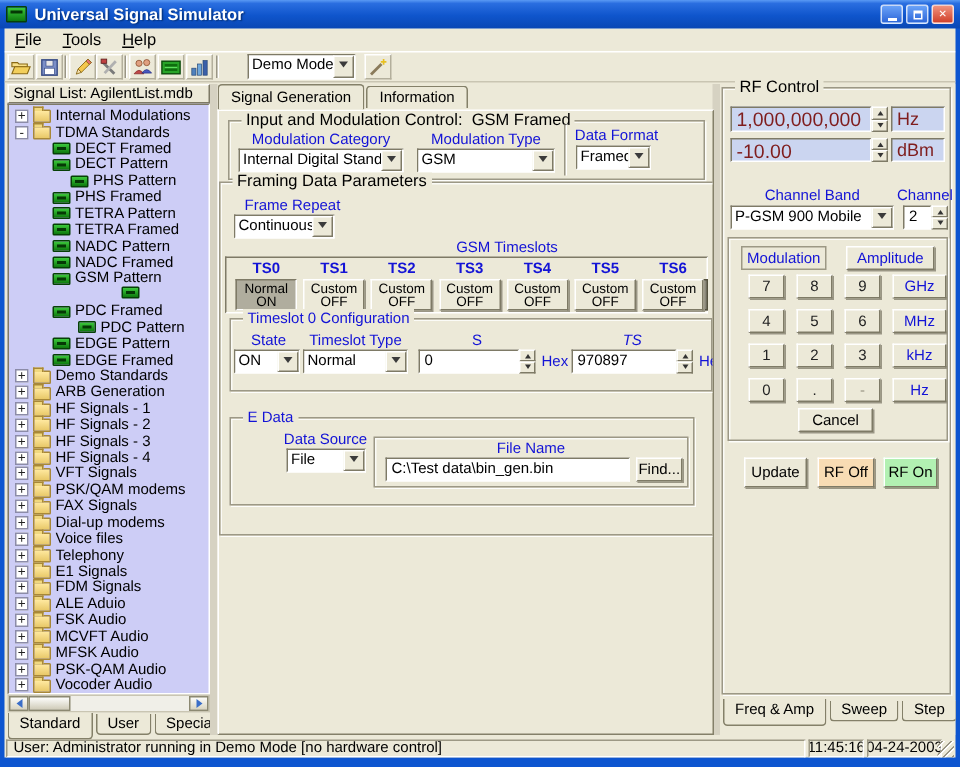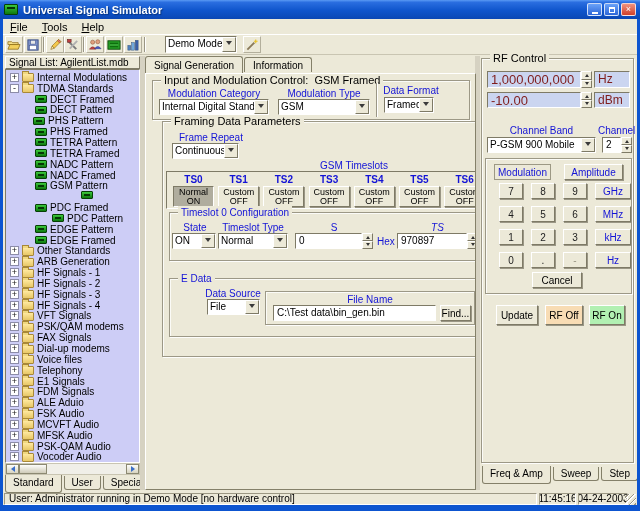--- a/index.html
+++ b/index.html
@@ -209,21 +209,21 @@
           <div class="tree-label">TDMA Standards</div>
         </div>
         <div class="tree-row" style="padding-left: 29px;">
           <div class="signal-ic"></div>
           <div class="tree-label">DECT Framed</div>
         </div>
         <div class="tree-row" style="padding-left: 29px;">
           <div class="signal-ic"></div>
           <div class="tree-label">DECT Pattern</div>
         </div>
-        <div class="tree-row" style="padding-left: 27px;">
+        <div class="tree-row" style="padding-left: 41px;">
           <div class="signal-ic"></div>
           <div class="tree-label">PHS Pattern</div>
         </div>
         <div class="tree-row" style="padding-left: 29px;">
           <div class="signal-ic"></div>
           <div class="tree-label">PHS Framed</div>
         </div>
         <div class="tree-row" style="padding-left: 29px;">
           <div class="signal-ic"></div>
           <div class="tree-label">TETRA Pattern</div>
@@ -260,21 +260,21 @@
           <div class="signal-ic"></div>
           <div class="tree-label">EDGE Pattern</div>
         </div>
         <div class="tree-row" style="padding-left: 29px;">
           <div class="signal-ic"></div>
           <div class="tree-label">EDGE Framed</div>
         </div>
         <div class="tree-row" style="padding-left: 4px;">
           <div class="expander">+</div>
           <div class="folder-ic"></div>
-          <div class="tree-label">Other Standards</div>
+          <div class="tree-label">Demo Standards</div>
         </div>
         <div class="tree-row" style="padding-left: 4px;">
           <div class="expander">+</div>
           <div class="folder-ic"></div>
           <div class="tree-label">ARB Generation</div>
         </div>
         <div class="tree-row" style="padding-left: 4px;">
           <div class="expander">+</div>
           <div class="folder-ic"></div>
           <div class="tree-label">HF Signals - 1</div>
@@ -408,21 +408,21 @@
         <div class="abs" style="left:223px;top:2px;bottom:2px;width:2px;border-left:1px solid #9a9685;border-right:1px solid #fff;"></div>
         <span class="lbl blue" style="left:229px;top:4px;width:58px;text-align:center;">Data Format</span>
         <div class="combo" style="left:231px;top:16px;width:50px;height:16px;">
           <span class="combo-text">Framed</span>
           <span class="combo-btn">
               <span class="tri-down" style="margin-top:0"></span>
             </span>
         </div>
       </div>
 
-      <div class="abs groupbox" style="left:16px;top:47px;width:384px;height:236px;">
+      <div class="abs groupbox" style="left:0;top:47px;width:384px;height:236px;">
         <span class="legend">Framing Data Parameters</span>
         <span class="lbl blue" style="left:16px;top:10px;">Frame Repeat</span>
         <div class="combo" style="left:9px;top:21px;width:67px;height:16px;">
           <span class="combo-text">Continuous</span>
           <span class="combo-btn">
               <span class="tri-down" style="margin-top:0"></span>
             </span>
         </div>
         <span class="lbl blue" style="left:0;top:38px;width:100%;text-align:center;">GSM Timeslots</span>
         <div class="ts-strip" id="ts-strip" style="left:3px;top:49px;width:322px;height:38px;">

